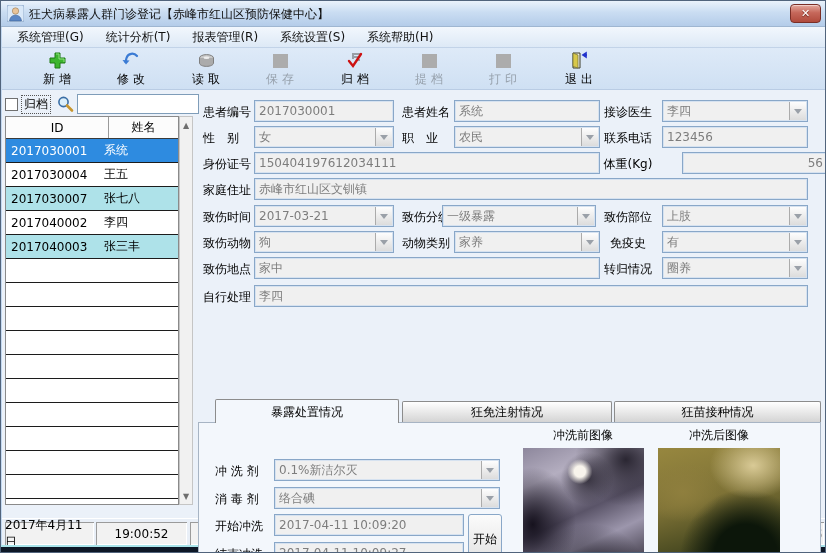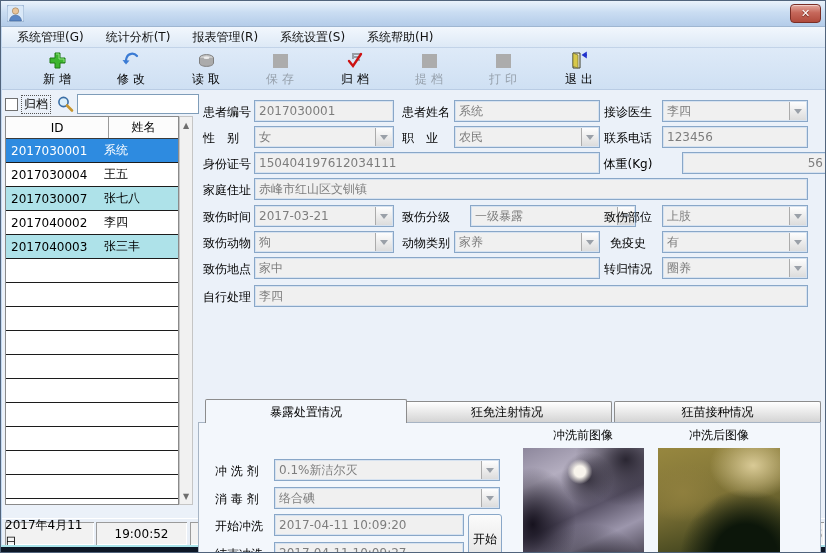--- a/index.html
+++ b/index.html
@@ -104,20 +104,21 @@
 <body>
 
 <div class="window">
 
   <div class="titlebar">
     <svg class="title-icon" viewBox="0 0 17 17">
       <rect x="0" y="0" width="17" height="17" rx="2" fill="#D9E8F8" stroke="#8FAACB"></rect>
       <circle cx="8.5" cy="6" r="3.2" fill="#E8C49A" stroke="#9A7B52" stroke-width="0.6"></circle>
       <path d="M2.5 16 C3 11.5 6 10.2 8.5 10.2 C11 10.2 14 11.5 14.5 16 Z" fill="#5B87C5" stroke="#3A5E92" stroke-width="0.6"></path>
     </svg>
+    <span class="title-text">狂犬病暴露人群门诊登记【赤峰市红山区预防保健中心】</span>
     <div class="close-btn">✕</div>
   </div>
 
   <div class="menubar">
     <span class="menu-item">系统管理(G)</span>
     <span class="menu-item">统计分析(T)</span>
     <span class="menu-item">报表管理(R)</span>
     <span class="menu-item">系统设置(S)</span>
     <span class="menu-item">系统帮助(H)</span>
   </div>
@@ -291,21 +292,21 @@
       <div class="fld" style="left:56px;top:88px;width:554px">
           <span>赤峰市红山区文钏镇</span>
         </div>
 
       <span class="flabel" style="left:5px;top:119px">致伤时间</span>
       <div class="fld sel-fld" style="left:56px;top:115px;width:140px">
           <span>2017-03-21</span>
           <i class="dd"></i>
         </div>
       <span class="flabel" style="left:204px;top:119px">致伤分级</span>
-      <div class="fld sel-fld" style="left:272px;top:115px;width:166px">
+      <div class="fld sel-fld" style="left:244px;top:115px;width:154px">
           <span>一级暴露</span>
           <i class="dd"></i>
         </div>
       <span class="flabel r" style="left:400px;top:119px;width:60px">致伤部位</span>
       <div class="fld sel-fld" style="left:464px;top:115px;width:146px">
           <span>上肢</span>
           <i class="dd"></i>
         </div>
 
       <span class="flabel" style="left:5px;top:145px">致伤动物</span>
@@ -332,21 +333,21 @@
       <div class="fld sel-fld" style="left:464px;top:167px;width:146px">
           <span>圈养</span>
           <i class="dd"></i>
         </div>
 
       <span class="flabel" style="left:5px;top:199px">自行处理</span>
       <div class="fld" style="left:56px;top:195px;width:554px">
           <span>李四</span>
         </div>
 
-      <div class="tab active" style="left:7px;width:202px">暴露处置情况</div>
+      <div class="tab active" style="left:17px;width:184px">暴露处置情况</div>
       <div class="tab" style="left:204px;width:210px">狂免注射情况</div>
       <div class="tab" style="left:416px;width:207px">狂苗接种情况</div>
 
       <div class="tabpanel"></div>
 
       <span class="wlabel" style="left:17px;top:373px">冲 洗 剂</span>
       <div class="fld sel-fld wfld" style="left:76px;top:369px;width:226px">
           <span>0.1%新洁尔灭</span>
           <i class="dd"></i>
         </div>

